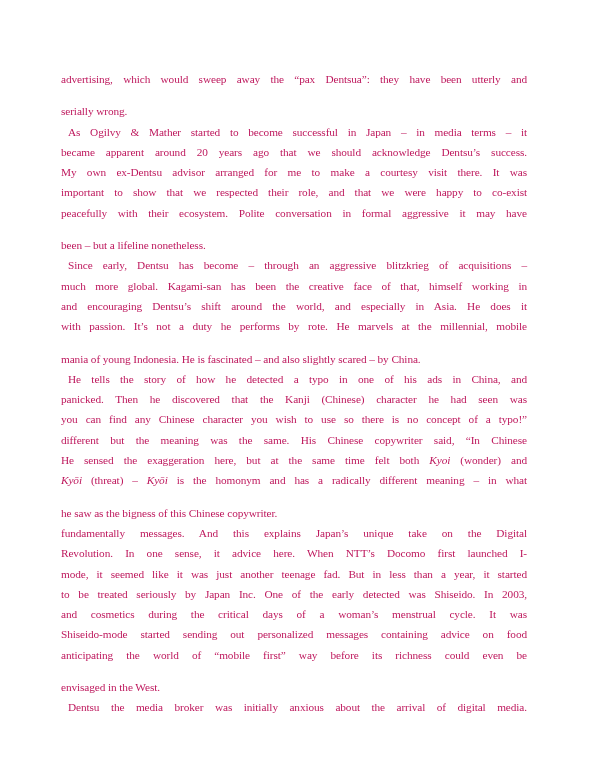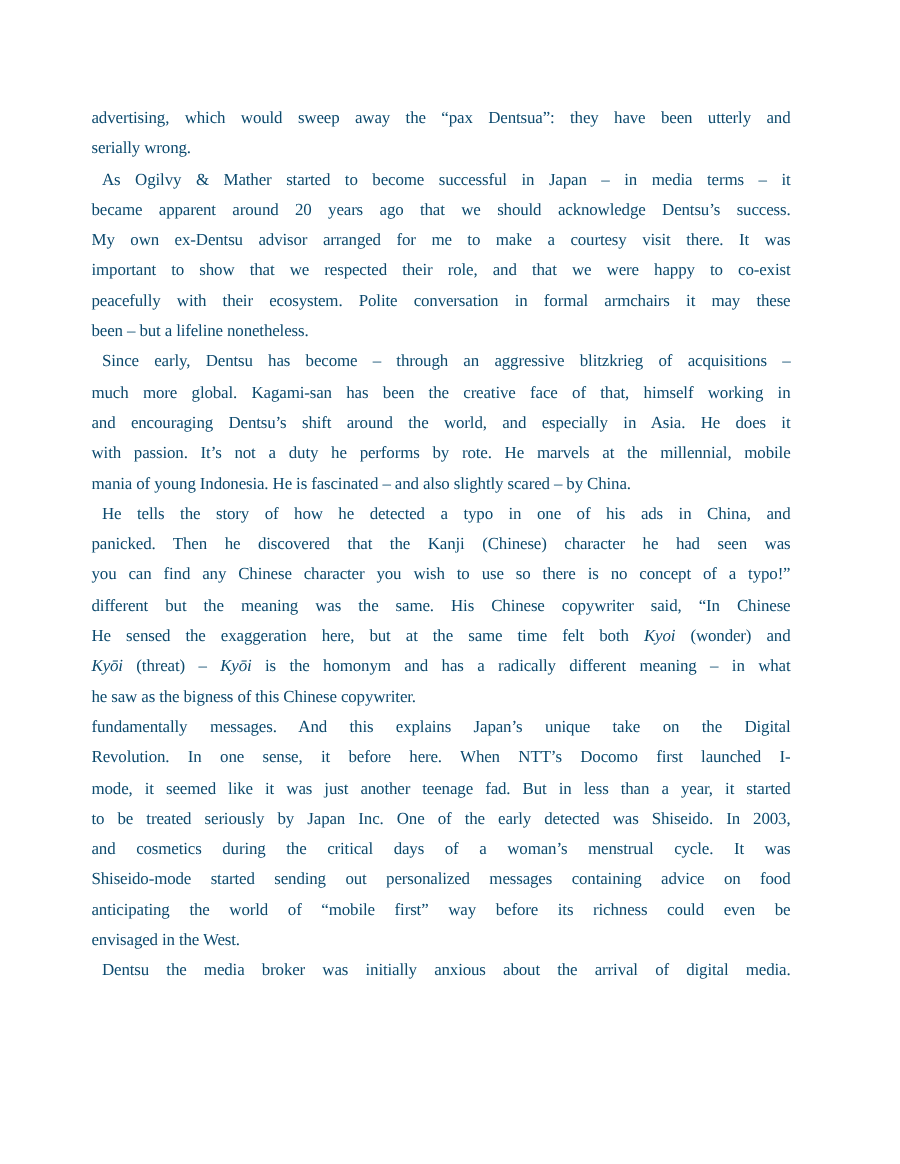--- a/index.html
+++ b/index.html
@@ -13,38 +13,39 @@
     height: 776px;
     background: #ffffff;
     overflow: hidden;
     font-family: "Liberation Serif", "DejaVu Serif", serif;
   }
   .text-block {
     position: absolute;
     left: 61px;
     top: 69px;
     width: 466px;
-    color: #0c4a6e;
+    color: #be185d;
   }
   .para {
     margin: 0;
     padding: 0;
   }
   .line {
     font-size: 11.3px;
     letter-spacing: -0.1px;
     line-height: 20.3px;
     height: 20.3px;
     text-align: justify;
     text-align-last: justify;
     white-space: nowrap;
   }
   .line.last {
     text-align: right;
     text-align-last: left;
+    margin-top: 12px;
   }
   .line.indent {
     padding-left: 7px;
   }
   .line em {
     font-style: italic;
   }
 </style>
 </head>
 <body>
@@ -53,42 +54,42 @@
   <div class="text-block" id="text-block">
       <div class="para">
         <div class="line"><span>advertising, which would sweep away the “pax Dentsua”: they have been utterly and</span></div>
         <div class="line last"><span>serially wrong.</span></div>
       </div>
       <div class="para">
         <div class="line indent"><span>As Ogilvy &amp; Mather started to become successful in Japan – in media terms – it</span></div>
         <div class="line"><span>became apparent around 20 years ago that we should acknowledge Dentsu’s success.</span></div>
         <div class="line"><span>My own ex-Dentsu advisor arranged for me to make a courtesy visit there. It was</span></div>
         <div class="line"><span>important to show that we respected their role, and that we were happy to co-exist</span></div>
-        <div class="line"><span>peacefully with their ecosystem. Polite conversation in formal armchairs it may these</span></div>
+        <div class="line"><span>peacefully with their ecosystem. Polite conversation in formal aggressive it may have</span></div>
         <div class="line last"><span>been – but a lifeline nonetheless.</span></div>
       </div>
       <div class="para">
         <div class="line indent"><span>Since early, Dentsu has become – through an aggressive blitzkrieg of acquisitions –</span></div>
         <div class="line"><span>much more global. Kagami-san has been the creative face of that, himself working in</span></div>
         <div class="line"><span>and encouraging Dentsu’s shift around the world, and especially in Asia. He does it</span></div>
         <div class="line"><span>with passion. It’s not a duty he performs by rote. He marvels at the millennial, mobile</span></div>
         <div class="line last"><span>mania of young Indonesia. He is fascinated – and also slightly scared – by China.</span></div>
       </div>
       <div class="para">
         <div class="line indent"><span>He tells the story of how he detected a typo in one of his ads in China, and</span></div>
         <div class="line"><span>panicked. Then he discovered that the Kanji (Chinese) character he had seen was</span></div>
         <div class="line"><span>you can find any Chinese character you wish to use so there is no concept of a typo!”</span></div>
         <div class="line"><span>different but the meaning was the same. His Chinese copywriter said, “In Chinese</span></div>
         <div class="line"><span>He sensed the exaggeration here, but at the same time felt both </span><em>Kyoi</em><span> (wonder) and</span></div>
         <div class="line"><em>Kyōi</em><span> (threat) – </span><em>Kyōi</em><span> is the homonym and has a radically different meaning – in what</span></div>
         <div class="line last"><span>he saw as the bigness of this Chinese copywriter.</span></div>
       </div>
       <div class="para">
         <div class="line"><span>fundamentally messages. And this explains Japan’s unique take on the Digital</span></div>
-        <div class="line"><span>Revolution. In one sense, it before here. When NTT’s Docomo first launched I-</span></div>
+        <div class="line"><span>Revolution. In one sense, it advice here. When NTT’s Docomo first launched I-</span></div>
         <div class="line"><span>mode, it seemed like it was just another teenage fad. But in less than a year, it started</span></div>
         <div class="line"><span>to be treated seriously by Japan Inc. One of the early detected was Shiseido. In 2003,</span></div>
         <div class="line"><span>and cosmetics during the critical days of a woman’s menstrual cycle. It was</span></div>
         <div class="line"><span>Shiseido-mode started sending out personalized messages containing advice on food</span></div>
         <div class="line"><span>anticipating the world of “mobile first” way before its richness could even be</span></div>
         <div class="line last"><span>envisaged in the West.</span></div>
       </div>
       <div class="para">
         <div class="line indent"><span>Dentsu the media broker was initially anxious about the arrival of digital media.</span></div>
       </div>

